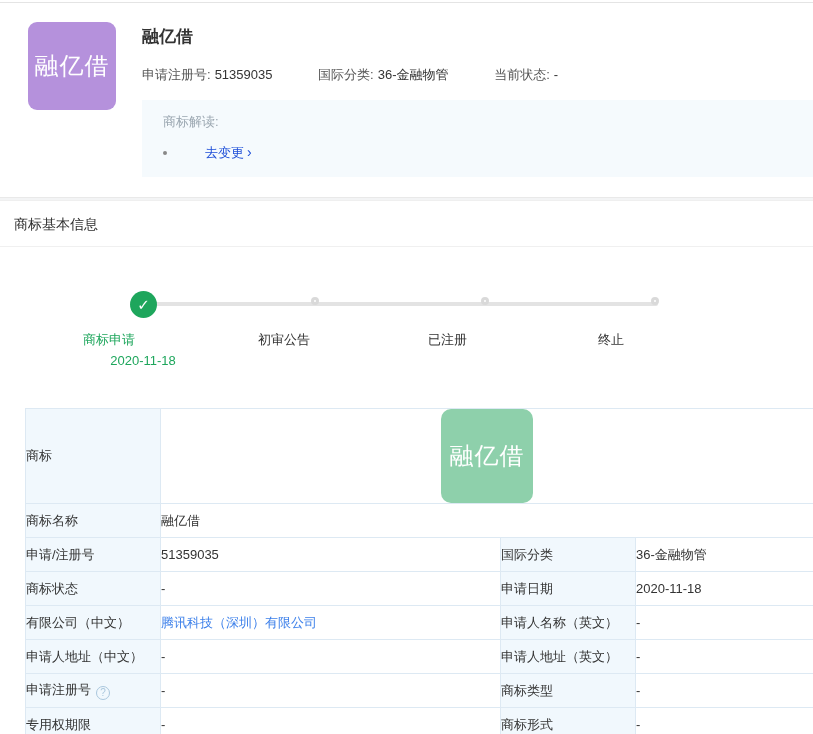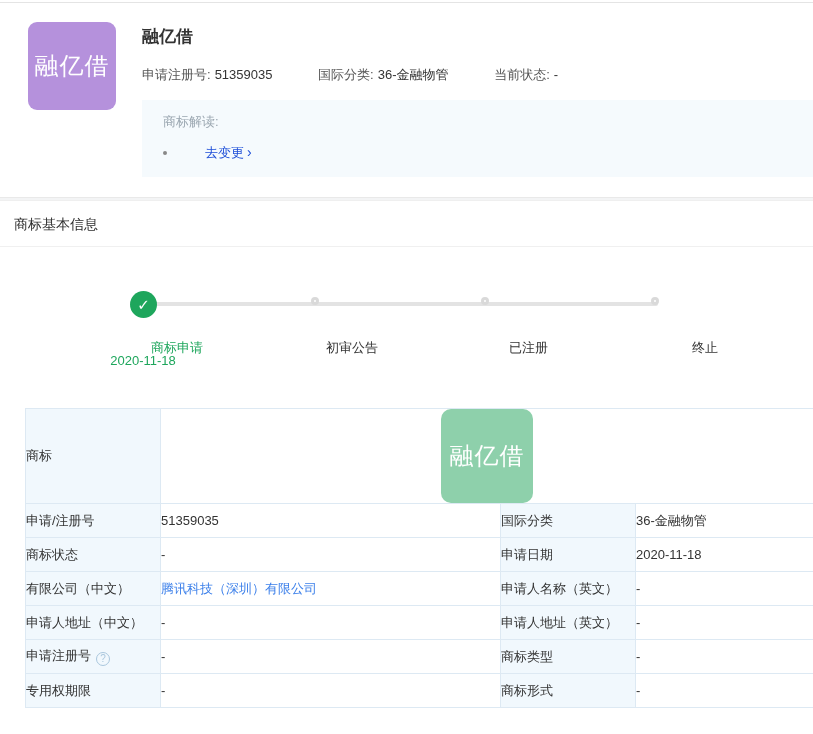--- a/index.html
+++ b/index.html
@@ -49,21 +49,21 @@
     background:#e3e3e3; border-radius:2px; }
   .tl-circle-done {
     position:absolute; width:27px; height:27px; border-radius:50%;
     background:#1ea65c; top:44px; color:#fff; font-size:15px; font-weight:bold;
     display:flex; align-items:center; justify-content:center;
   }
   .tl-circle-todo {
     position:absolute; width:8px; height:8px; border:3px solid #d9d9d9;
     border-radius:50%; background:#fff; top:50px;
   }
-  .tl-label { position:absolute; width:120px; text-align:right; top:92px; color:#333; }
+  .tl-label { position:absolute; width:120px; text-align:left; top:84px; color:#333; }
   .tl-label.done, .tl-date { color:#1ea65c; }
   .tl-date { position:absolute; width:120px; text-align:center; top:106px; }
 
   
   table.detail {
     margin-left:25px; width:788px; border-collapse:collapse;
     font-size:13px; table-layout:fixed;
   }
   table.detail td { border:1px solid #dde9f3; padding:0 0; height:34px; }
   td.lbl { background:#f1f8fd; color:#333; }
@@ -142,20 +142,24 @@
     </colgroup>
 
   <tbody>
       <tr class="mark-row">
     <td class="lbl">商标</td>
     <td class="mark-cell" colspan="3">
       <span class="mark-img">融亿借</span>
     </td>
   </tr>
 
+  <tr>
+    <td class="lbl">商标名称</td>
+    <td colspan="3">融亿借</td>
+  </tr>
 
   <tr>
     <td class="lbl">申请/注册号</td>
     <td>51359035</td>
     <td class="lbl">国际分类</td>
     <td>36-金融物管</td>
   </tr>
 
   <tr>
     <td class="lbl">商标状态</td>

